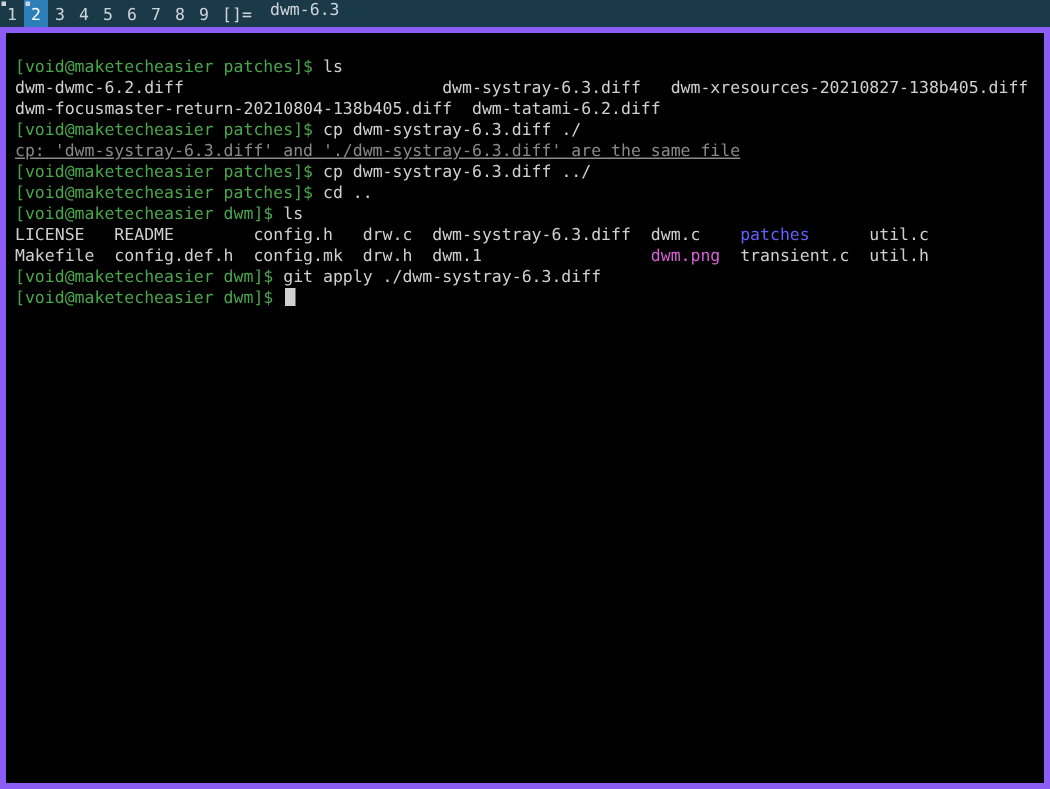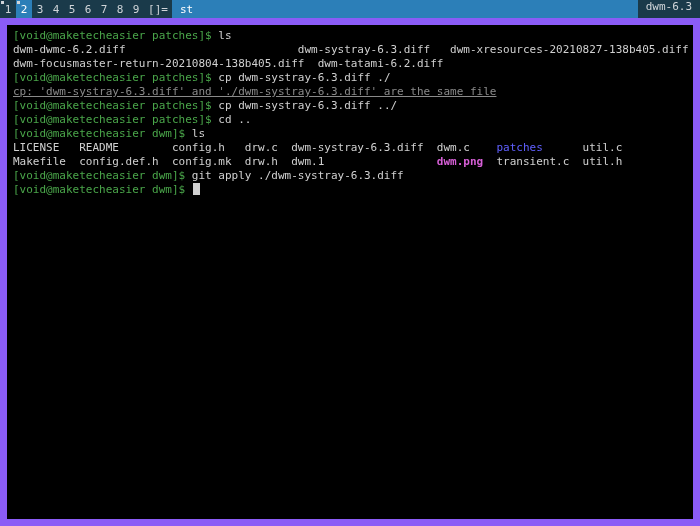--- a/index.html
+++ b/index.html
@@ -32,31 +32,31 @@
     background: #cfd4d8;
   }
   .lt { width: 28px; display:flex; align-items:center; justify-content:center; color:#cfd4d8; }
   .title { flex:1; display:flex; align-items:center; padding-left:8px; background:#2c7fb8; color:#fff; }
   .status-right { display:flex; align-items:flex-start; padding: 0 8px; background:#1a3a4a; color:#cfd4d8; }
 
   .term {
     position: absolute;
     top: 18px; left: 0; right: 0; bottom: 0;
     background: #000000;
-    border: 7px solid #8b5cf6;
-    padding: 4px 6px;
+    border: 4px solid #8b5cf6;
+    padding: 16px 6px;
     line-height: 14px;
     white-space: pre;
     overflow: hidden;
   }
   .line { height: 14px; }
   .g  { color: #4aa64a; }   
   .w  { color: #d0d0d0; }   
   .dim{ color: #8a8a8a; text-decoration: underline; }   
-  .mag{ color: #d75fd7; font-weight: bold; }
+  .mag{ color: #d75fd7; font-weight: normal; }
   .blue{ color: #6060ff; font-weight: normal; }
   .cursor {
     display: inline-block;
     width: 7px; height: 12px;
     background: #d0d0d0;
     vertical-align: -2px;
     margin-left: 1px;
   }
 </style>
 </head>
@@ -68,21 +68,18 @@
       <div class="tag selected">2<div class="tag-ind"></div></div>
       <div class="tag">3</div>
       <div class="tag">4</div>
       <div class="tag">5</div>
       <div class="tag">6</div>
       <div class="tag">7</div>
       <div class="tag">8</div>
       <div class="tag">9</div>
     </div>
   <div class="lt">[]=</div>
-  <div class="title">
-      <span>st</span>
-    </div>
   <div class="status-right">
       <span>dwm-6.3</span>
     </div>
 </div>
 
 <div class="term" id="term"><div class="line"><span class="g">[void@maketecheasier patches]$ </span><span class="w">ls</span></div><div class="line"><span class="w">dwm-dwmc-6.2.diff                          dwm-systray-6.3.diff   dwm-xresources-20210827-138b405.diff</span></div><div class="line"><span class="w">dwm-focusmaster-return-20210804-138b405.diff  dwm-tatami-6.2.diff</span></div><div class="line"><span class="g">[void@maketecheasier patches]$ </span><span class="w">cp dwm-systray-6.3.diff ./</span></div><div class="line"><span class="dim">cp: 'dwm-systray-6.3.diff' and './dwm-systray-6.3.diff' are the same file</span></div><div class="line"><span class="g">[void@maketecheasier patches]$ </span><span class="w">cp dwm-systray-6.3.diff ../</span></div><div class="line"><span class="g">[void@maketecheasier patches]$ </span><span class="w">cd ..</span></div><div class="line"><span class="g">[void@maketecheasier dwm]$ </span><span class="w">ls</span></div><div class="line"><span class="w">LICENSE   README        config.h   drw.c  dwm-systray-6.3.diff  dwm.c    </span><span class="blue">patches</span><span class="w">      util.c</span></div><div class="line"><span class="w">Makefile  config.def.h  config.mk  drw.h  dwm.1                 </span><span class="mag">dwm.png</span><span class="w">  transient.c  util.h</span></div><div class="line"><span class="g">[void@maketecheasier dwm]$ </span><span class="w">git apply ./dwm-systray-6.3.diff</span></div><div class="line"><span class="g">[void@maketecheasier dwm]$ </span><span class="w"></span><span class="cursor"></span></div></div>
 
 </body></html>

